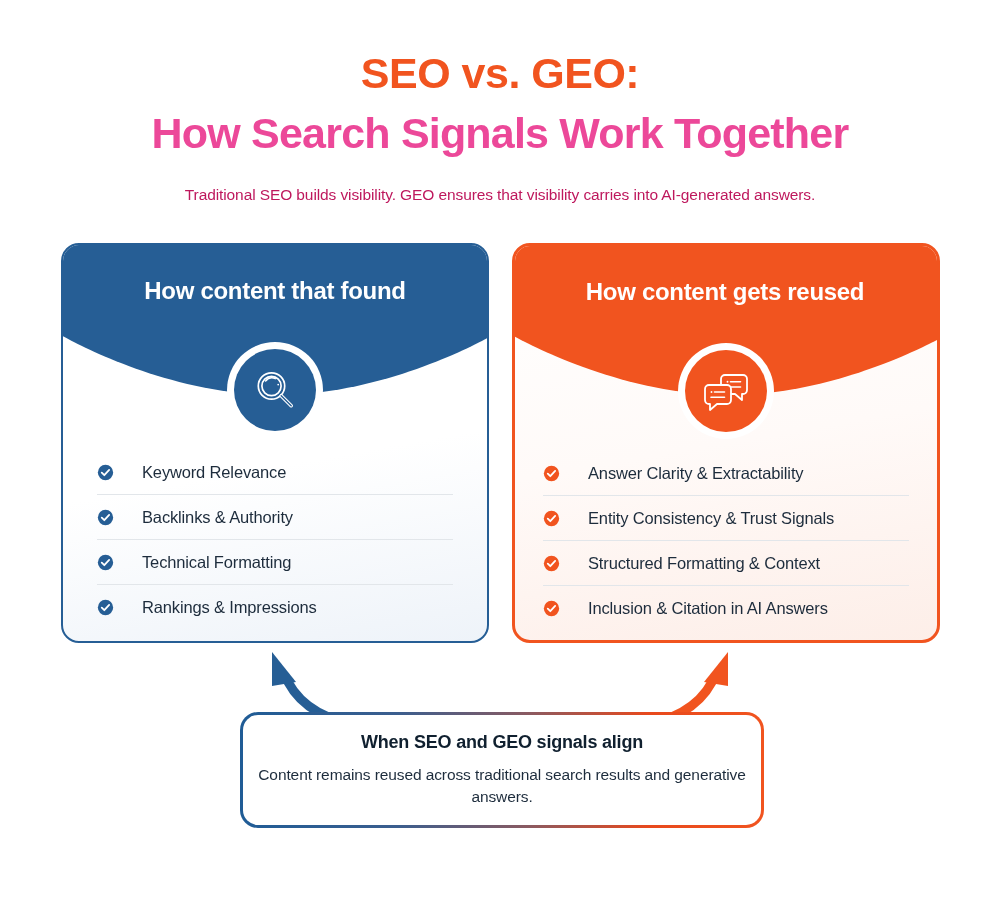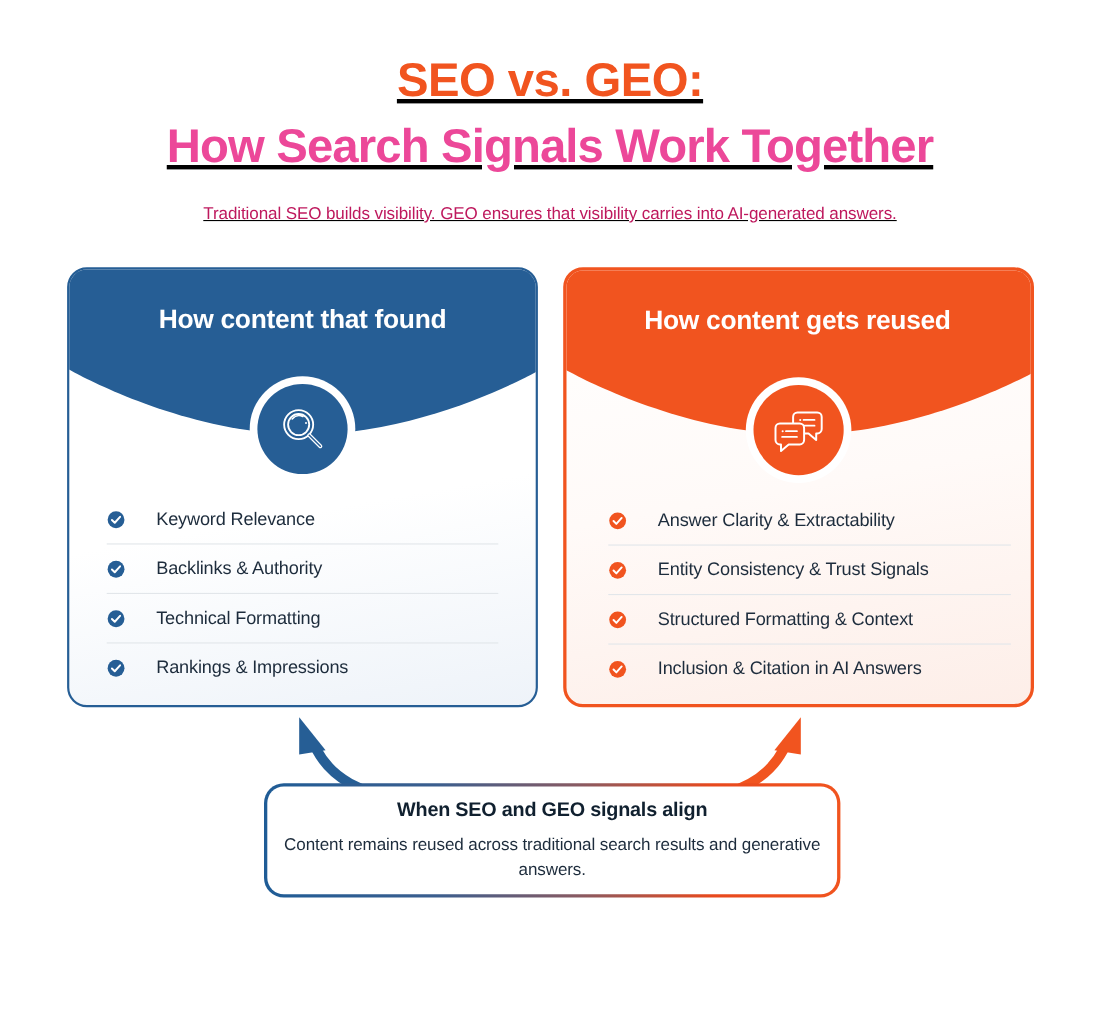--- a/index.html
+++ b/index.html
@@ -5,21 +5,21 @@
   * { box-sizing: border-box; margin: 0; padding: 0; }
   html, body {
     width: 1000px; height: 924px;
     background: #ffffff;
     font-family: "Liberation Sans", sans-serif;
     overflow: hidden;
   }
   .page { position: relative; width: 1000px; height: 924px; }
 
   
-  .header { position: absolute; left: 0; top: 0; width: 1000px; text-align: center; text-decoration: underline; }
+  .header { position: absolute; left: 0; top: 0; width: 1000px; text-align: center; }
   .title-line1 {
     font-size: 43px; font-weight: bold; letter-spacing: -0.5px;
     color: #F1541F; line-height: 1.0; padding-top: 52px;
   }
   .title-line2 {
     font-size: 43px; font-weight: bold; letter-spacing: -0.8px;
     color: #ec4899; line-height: 1.0; padding-top: 17px;
   }
   .subtitle {
     font-size: 15.5px; color: #be185d; padding-top: 31px; letter-spacing: -0.1px;
@@ -56,35 +56,35 @@
   }
   .medallion-inner {
     width: 82px; height: 82px; border-radius: 50%;
     display: flex; align-items: center; justify-content: center;
   }
   .card-blue .medallion-inner { background: #265E95; }
   .card-orange .medallion-inner { background: #F1541F; }
 
   
   .list { position: absolute; left: 0; top: 205px; width: 100%; padding: 0 34px; }
-  .card-orange .list { padding: 0 28px; margin-left: 10px; }
+  .card-orange .list { padding: 0 28px; }
   .list-item {
     display: flex; align-items: center; gap: 28px;
     height: 45px; font-size: 16.5px; color: #1d2c3c; letter-spacing: -0.15px;
     border-bottom: 1px solid #e2e6ea;
   }
   .list-item:last-child { border-bottom: none; }
   .check { flex: 0 0 auto; width: 17px; height: 17px; display: block; }
 
   
   .arrows { position: absolute; left: 0; top: 630px; width: 1000px; height: 110px; }
 
   
   .callout-wrap {
-    position: absolute; left: 240px; top: 712px; width: 524px; height: 104px;
+    position: absolute; left: 240px; top: 712px; width: 524px; height: 116px;
   }
   .callout-border {
     position: absolute; inset: 0; border-radius: 18px;
     background: linear-gradient(90deg,#1F5C96 0%,#3b5e8e 30%,#8a5a61 55%,#E8491D 78%,#F1541F 100%);
   }
   .callout-inner {
     position: absolute; inset: 3px; border-radius: 15px; background: #ffffff;
     display: flex; flex-direction: column; align-items: center; justify-content: center;
   }
   .callout-title {

